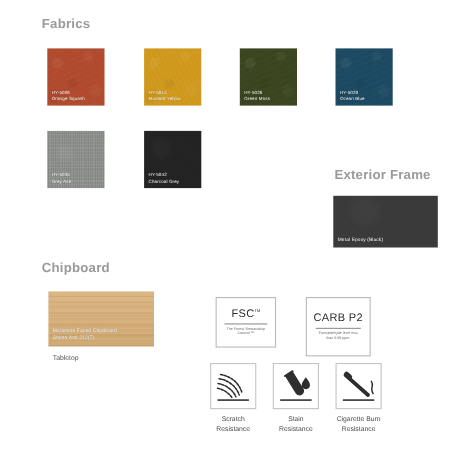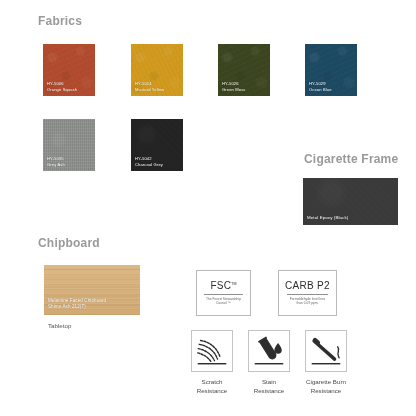--- a/index.html
+++ b/index.html
@@ -212,21 +212,21 @@
   </div>
 
   <div class="swatch" style="left:131px; top:119px; width:52px; height:52px; background:#232323;">
     <div class="tex tex-matte"></div>
     <div class="caption">
       <span class="code">HY-5042</span>
       <span class="nm">Charcoal Grey</span>
     </div>
   </div>
 
-  <div class="section-title" style="left:304px; top:152px;">Cigarette Frame</div>
+  <div class="section-title" style="left:304px; top:152px;">Exterior Frame</div>
 
   <div class="swatch" style="left:303px; top:178px; width:95px; height:47px; background:#3a3a3a;">
     <div class="tex tex-matte"></div>
     <div class="caption" style="font-size:4.4px;">
       <span class="nm">Metal Epoxy (Black)</span>
     </div>
   </div>
 
   <div class="section-title" style="left:38px; top:236px;">Chipboard</div>
 
@@ -242,21 +242,21 @@
 
   <div class="cert" style="left:196px; top:270px; width:55px; height:46px;">
     <div class="cert-main"><span>FSC</span><span class="tm">TM</span></div>
     <div class="rule"></div>
     <div class="cert-sub">
       <div>The Forest Stewardship</div>
       <div>Council ™</div>
     </div>
   </div>
 
-  <div class="cert" style="left:278px; top:270px; width:59px; height:46px;">
+  <div class="cert" style="left:278px; top:270px; width:59px; height:54px;">
     <div class="cert-main"><span>CARB P2</span></div>
     <div class="rule"></div>
     <div class="cert-sub">
       <div>Formaldehyde level less</div>
       <div>than 0.09 ppm.</div>
     </div>
   </div>
 
   <div class="res" style="left:191px; top:330px;">
     <div class="box">

